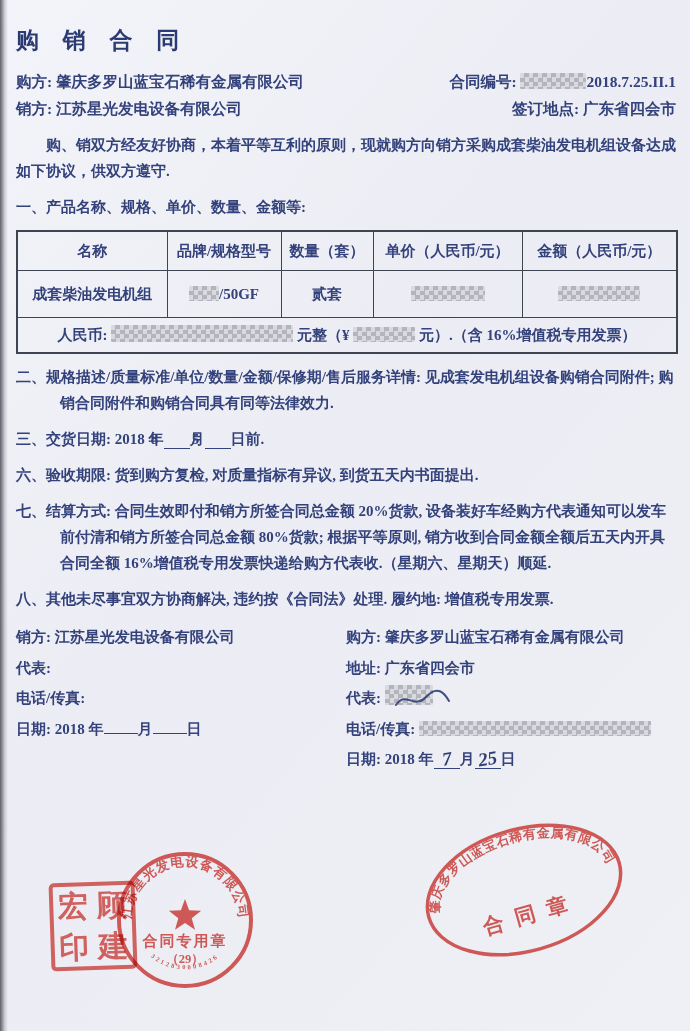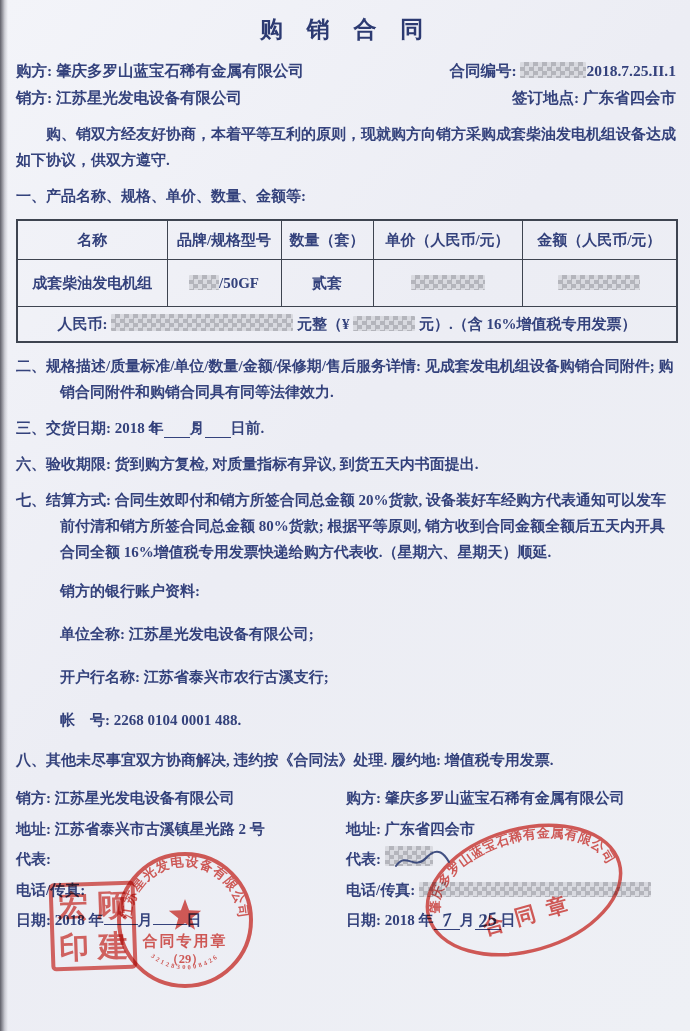--- a/index.html
+++ b/index.html
@@ -5,22 +5,22 @@
   html,body { margin:0; padding:0; background:#d8d8dc; }
   .page {
     position:relative; width:690px; height:1031px; margin:0 auto;
     background:linear-gradient(130deg,#f3f4f9 0%,#ecedf4 45%,#eef0f5 100%);
     font-family:"Liberation Serif","DejaVu Serif",serif;
     color:#34427c; overflow:hidden;
   }
   .scan-edge { position:absolute; left:0; top:0; bottom:0; width:8px;
     background:linear-gradient(90deg,rgba(70,70,80,.85),rgba(140,140,150,.35) 60%,rgba(0,0,0,0)); }
   .content { position:relative; padding:8px 14px 0 16px; }
-  .title { text-align:center; font-size:23px; font-weight:700; letter-spacing:9px;
-    margin:6px 0 12px 0; color:#2c3a72; }
+  .title { font-size:23px; font-weight:700; letter-spacing:9px;
+    margin:17px 0 12px 0; color:#2c3a72; }
   .hdr-row { display:flex; line-height:27px; font-size:15.5px; font-weight:600; }
   .hdr-left { flex:0 0 392px; }
   .hdr-right { flex:1;text-align:right; }
   p { margin:10px 0; font-size:15px; line-height:26px; font-weight:600; }
   .indent { text-indent:30px; }
   .clause { padding-left:44px; text-indent:-44px; }
   .sub { padding-left:44px; }
   table.prod { border-collapse:collapse; width:660px; margin:5px 0 9px 0;
     border:2px solid #3e4450; table-layout:fixed;padding-left:34px; }
   table.prod th, table.prod td { border:1.5px solid #3e4450; font-size:15px;
@@ -126,33 +126,26 @@
     </tbody>
       </table>
 
     <p class="clause">二、规格描述/质量标准/单位/数量/金额/保修期/售后服务详情: 见成套发电机组设备购销合同附件; 购销合同附件和购销合同具有同等法律效力.</p>
 
     <p class="clause"><span>三、交货日期: 2018 年</span><span class="blank bw24"><span>8</span></span><span>月</span><span class="blank bw24"><span>5</span></span><span>日前.</span></p>
 
     <p class="clause">六、验收期限: 货到购方复检, 对质量指标有异议, 到货五天内书面提出.</p>
     <p class="clause">七、结算方式: 合同生效即付和销方所签合同总金额 20%货款, 设备装好车经购方代表通知可以发车前付清和销方所签合同总金额 80%货款; 根据平等原则, 销方收到合同金额全额后五天内开具合同全额 16%增值税专用发票快递给购方代表收.（星期六、星期天）顺延.</p>
 
-    <div class="bank">
-      <p class="sub">销方的银行账户资料:</p>
-      <p class="sub">单位全称: 江苏星光发电设备有限公司;</p>
-      <p class="sub">开户行名称: 江苏省泰兴市农行古溪支行;</p>
-      <p class="sub">帐　号: 2268 0104 0001 488.</p>
-    </div>
 
     <p class="clause">八、其他未尽事宜双方协商解决, 违约按《合同法》处理. 履约地: 增值税专用发票.</p>
 
     <div class="sign-grid">
       <div class="sign-col">
         <p><span>销方:</span> <span>江苏星光发电设备有限公司</span></p>
-        <p><span>地址:</span> <span>江苏省泰兴市古溪镇星光路 2 号</span></p>
         <p><span>代表:</span></p>
         <p><span>电话/传真:</span></p>
         <p><span>日期:</span> <span>2018 年</span><span class="blank bw34"><span></span></span><span>月</span><span class="blank bw34"><span></span></span><span>日</span></p>
       </div>
       <div class="sign-col">
         <p><span>购方:</span> <span>肇庆多罗山蓝宝石稀有金属有限公司</span></p>
         <p><span>地址:</span> <span>广东省四会市</span></p>
         <p><span>代表:</span> <span class="mosaic m-sign"></span><svg class="sig-stroke" width="58" height="24">
               <path d="M3,17 C13,2 21,22 33,9 S52,6 56,13" fill="none" stroke="#2f3f76" stroke-width="2" stroke-linecap="round" opacity="0.9"></path>
             </svg></p>

